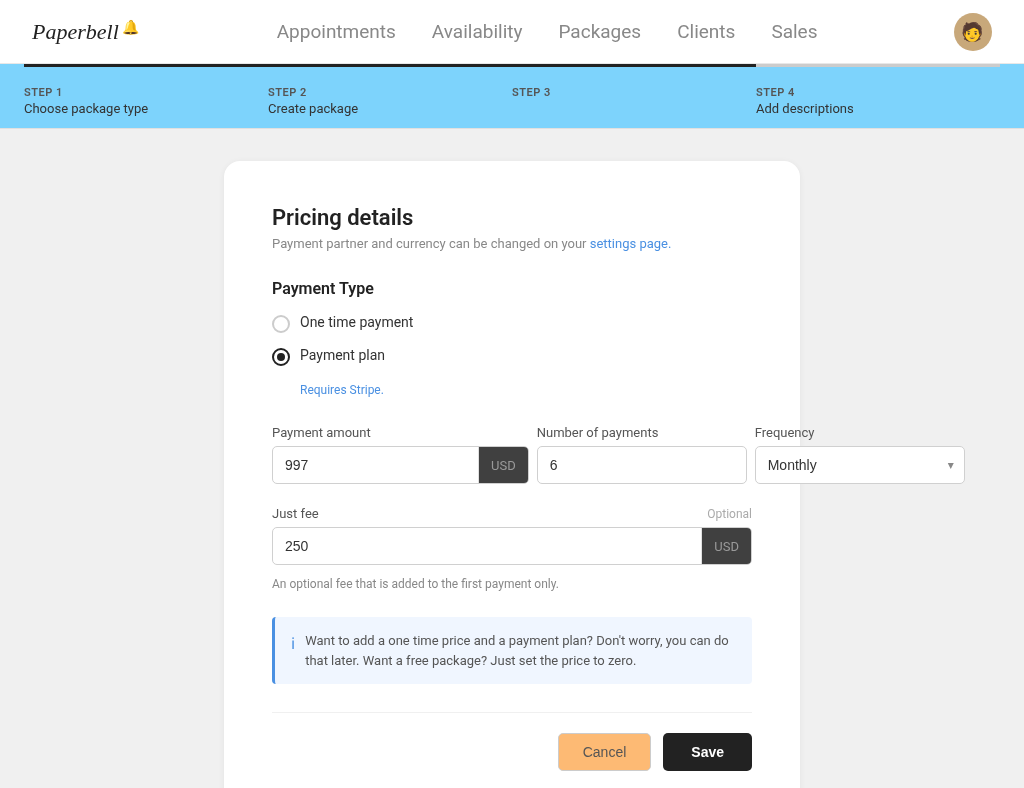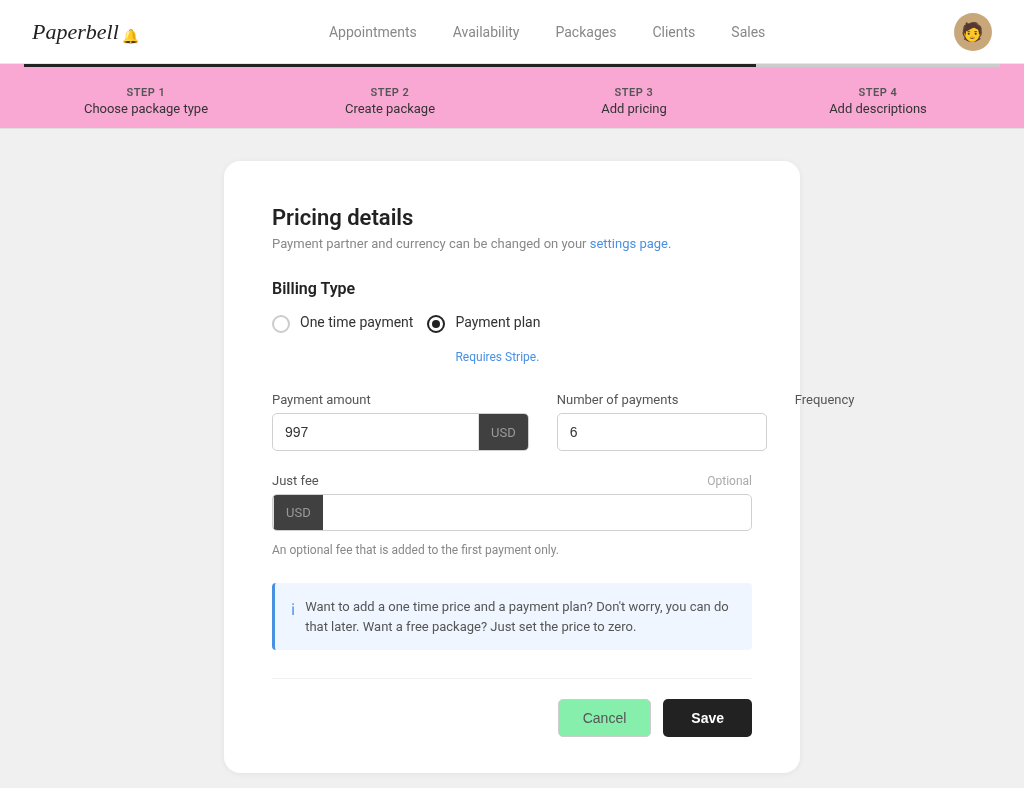--- a/index.html
+++ b/index.html
@@ -19,56 +19,55 @@
       padding: 0 32px;
       height: 64px;
       border-bottom: 1px solid #e8e8e8;
     }
     .logo {
       font-size: 22px;
       font-family: Georgia, serif;
       font-style: italic;
       color: #222;
       display: flex;
-      align-items: flex-end;
+      align-items: flex-start;
       gap: 4px;
     }
     .logo-bell {
       font-style: normal;
       font-size: 14px;
     }
     .nav {
       display: flex;
       gap: 36px;
     }
     .nav-item {
-      font-size: 14px;
+      font-size: 19px;
       color: #888;
       cursor: pointer;
       text-decoration: none;
     }
     .avatar {
       width: 38px;
       height: 38px;
       border-radius: 50%;
       background: #c8a87a;
       overflow: hidden;
       display: flex;
       align-items: center;
       justify-content: center;
       font-size: 18px;
     }
 
     
     .steps-bar {
-      background: #f9a8d4;
+      background: #7dd3fc;
       display: flex;
       padding: 0 24px;
       border-bottom: 1px solid #e0e0e0;
-      text-align: center;
     }
     .step {
       flex: 1;
       padding: 14px 0 12px 0;
       position: relative;
     }
     .step-line {
       height: 3px;
       background: #ccc;
       position: absolute;
@@ -127,21 +126,21 @@
     .section-title {
       font-size: 16px;
       font-weight: 600;
       color: #222;
       margin-bottom: 16px;
     }
 
     
     .radio-group {
       display: flex;
-      flex-direction: row;
+      flex-direction: column;
       gap: 14px;
       margin-bottom: 28px;
     }
     .radio-option {
       display: flex;
       align-items: flex-start;
       gap: 10px;
       cursor: pointer;
     }
     .radio-circle {
@@ -170,21 +169,21 @@
     }
     .radio-sub {
       font-size: 12px;
       color: #4a90e2;
       margin-top: 20px;
     }
 
     
     .fields-row {
       display: flex;
-      gap: 28px;
+      gap: 8px;
       margin-bottom: 22px;
     }
     .field-group {
       display: flex;
       flex-direction: column;
       gap: 6px;
     }
     .field-group.payment-amount { flex: 0 0 210px; }
     .field-group.num-payments { flex: 0 0 210px; }
     .field-group.frequency { flex: 0 0 210px; }
@@ -305,21 +304,21 @@
       justify-content: flex-end;
       gap: 12px;
       margin-top: 28px;
       padding-top: 20px;
       border-top: 1px solid #f0f0f0;
     }
     .btn-cancel {
       padding: 10px 24px;
       border: 1.5px solid #ccc;
       border-radius: 5px;
-      background: #86efac;
+      background: #fdba74;
       color: #555;
       font-size: 14px;
       cursor: pointer;
     }
     .btn-save {
       padding: 10px 28px;
       border: none;
       border-radius: 5px;
       background: #222;
       color: #fff;
@@ -353,37 +352,36 @@
     <div class="step-name">Choose package type</div>
   </div>
   <div class="step">
     <div class="step-line active"></div>
     <div class="step-label">STEP 2</div>
     <div class="step-name">Create package</div>
   </div>
   <div class="step">
     <div class="step-line active"></div>
     <div class="step-label">STEP 3</div>
-    <div class="step-name">Add pricing</div>
   </div>
   <div class="step">
     <div class="step-line"></div>
     <div class="step-label">STEP 4</div>
     <div class="step-name">Add descriptions</div>
   </div>
 </div>
 
 <div class="main">
   <div class="card">
     <div class="card-title">Pricing details</div>
     <div class="card-subtitle">
       <span>Payment partner and currency can be changed on your </span><a href="#">settings page.</a>
     </div>
 
-    <div class="section-title">Billing Type</div>
+    <div class="section-title">Payment Type</div>
 
     <div class="radio-group">
 
       <div class="radio-option">
         <div class="radio-circle"></div>
         <div>
           <div class="radio-label">One time payment</div>
         </div>
       </div>
 
@@ -405,29 +403,38 @@
           <input type="text" value="997" style="">
           <span class="input-suffix">USD</span>
         </div>
       </div>
       <div class="field-group num-payments">
         <div class="field-label">Number of payments</div>
         <input class="input-plain" type="text" value="6" style="">
       </div>
       <div class="field-group frequency">
         <div class="field-label">Frequency</div>
+        <div class="select-wrapper">
+          <select>
+            <option>Monthly</option>
+            <option>Weekly</option>
+            <option>Bi-weekly</option>
+          </select>
+          <span class="select-arrow">▾</span>
+        </div>
       </div>
     </div>
 
     <div class="field-group setup-fee">
       <div class="field-label-row">
         <span class="field-label">Just fee</span>
         <span class="field-optional">Optional</span>
       </div>
       <div class="input-with-suffix">
+        <input type="text" value="250" style="">
         <span class="input-suffix">USD</span>
       </div>
       <div class="setup-fee-desc">An optional fee that is added to the first payment only.</div>
     </div>
 
     <div class="info-box">
       <span class="info-icon">ℹ</span>
       <div class="info-text">Want to add a one time price and a payment plan? Don't worry, you can do that later. Want a free package? Just set the price to zero.</div>
     </div>
 

